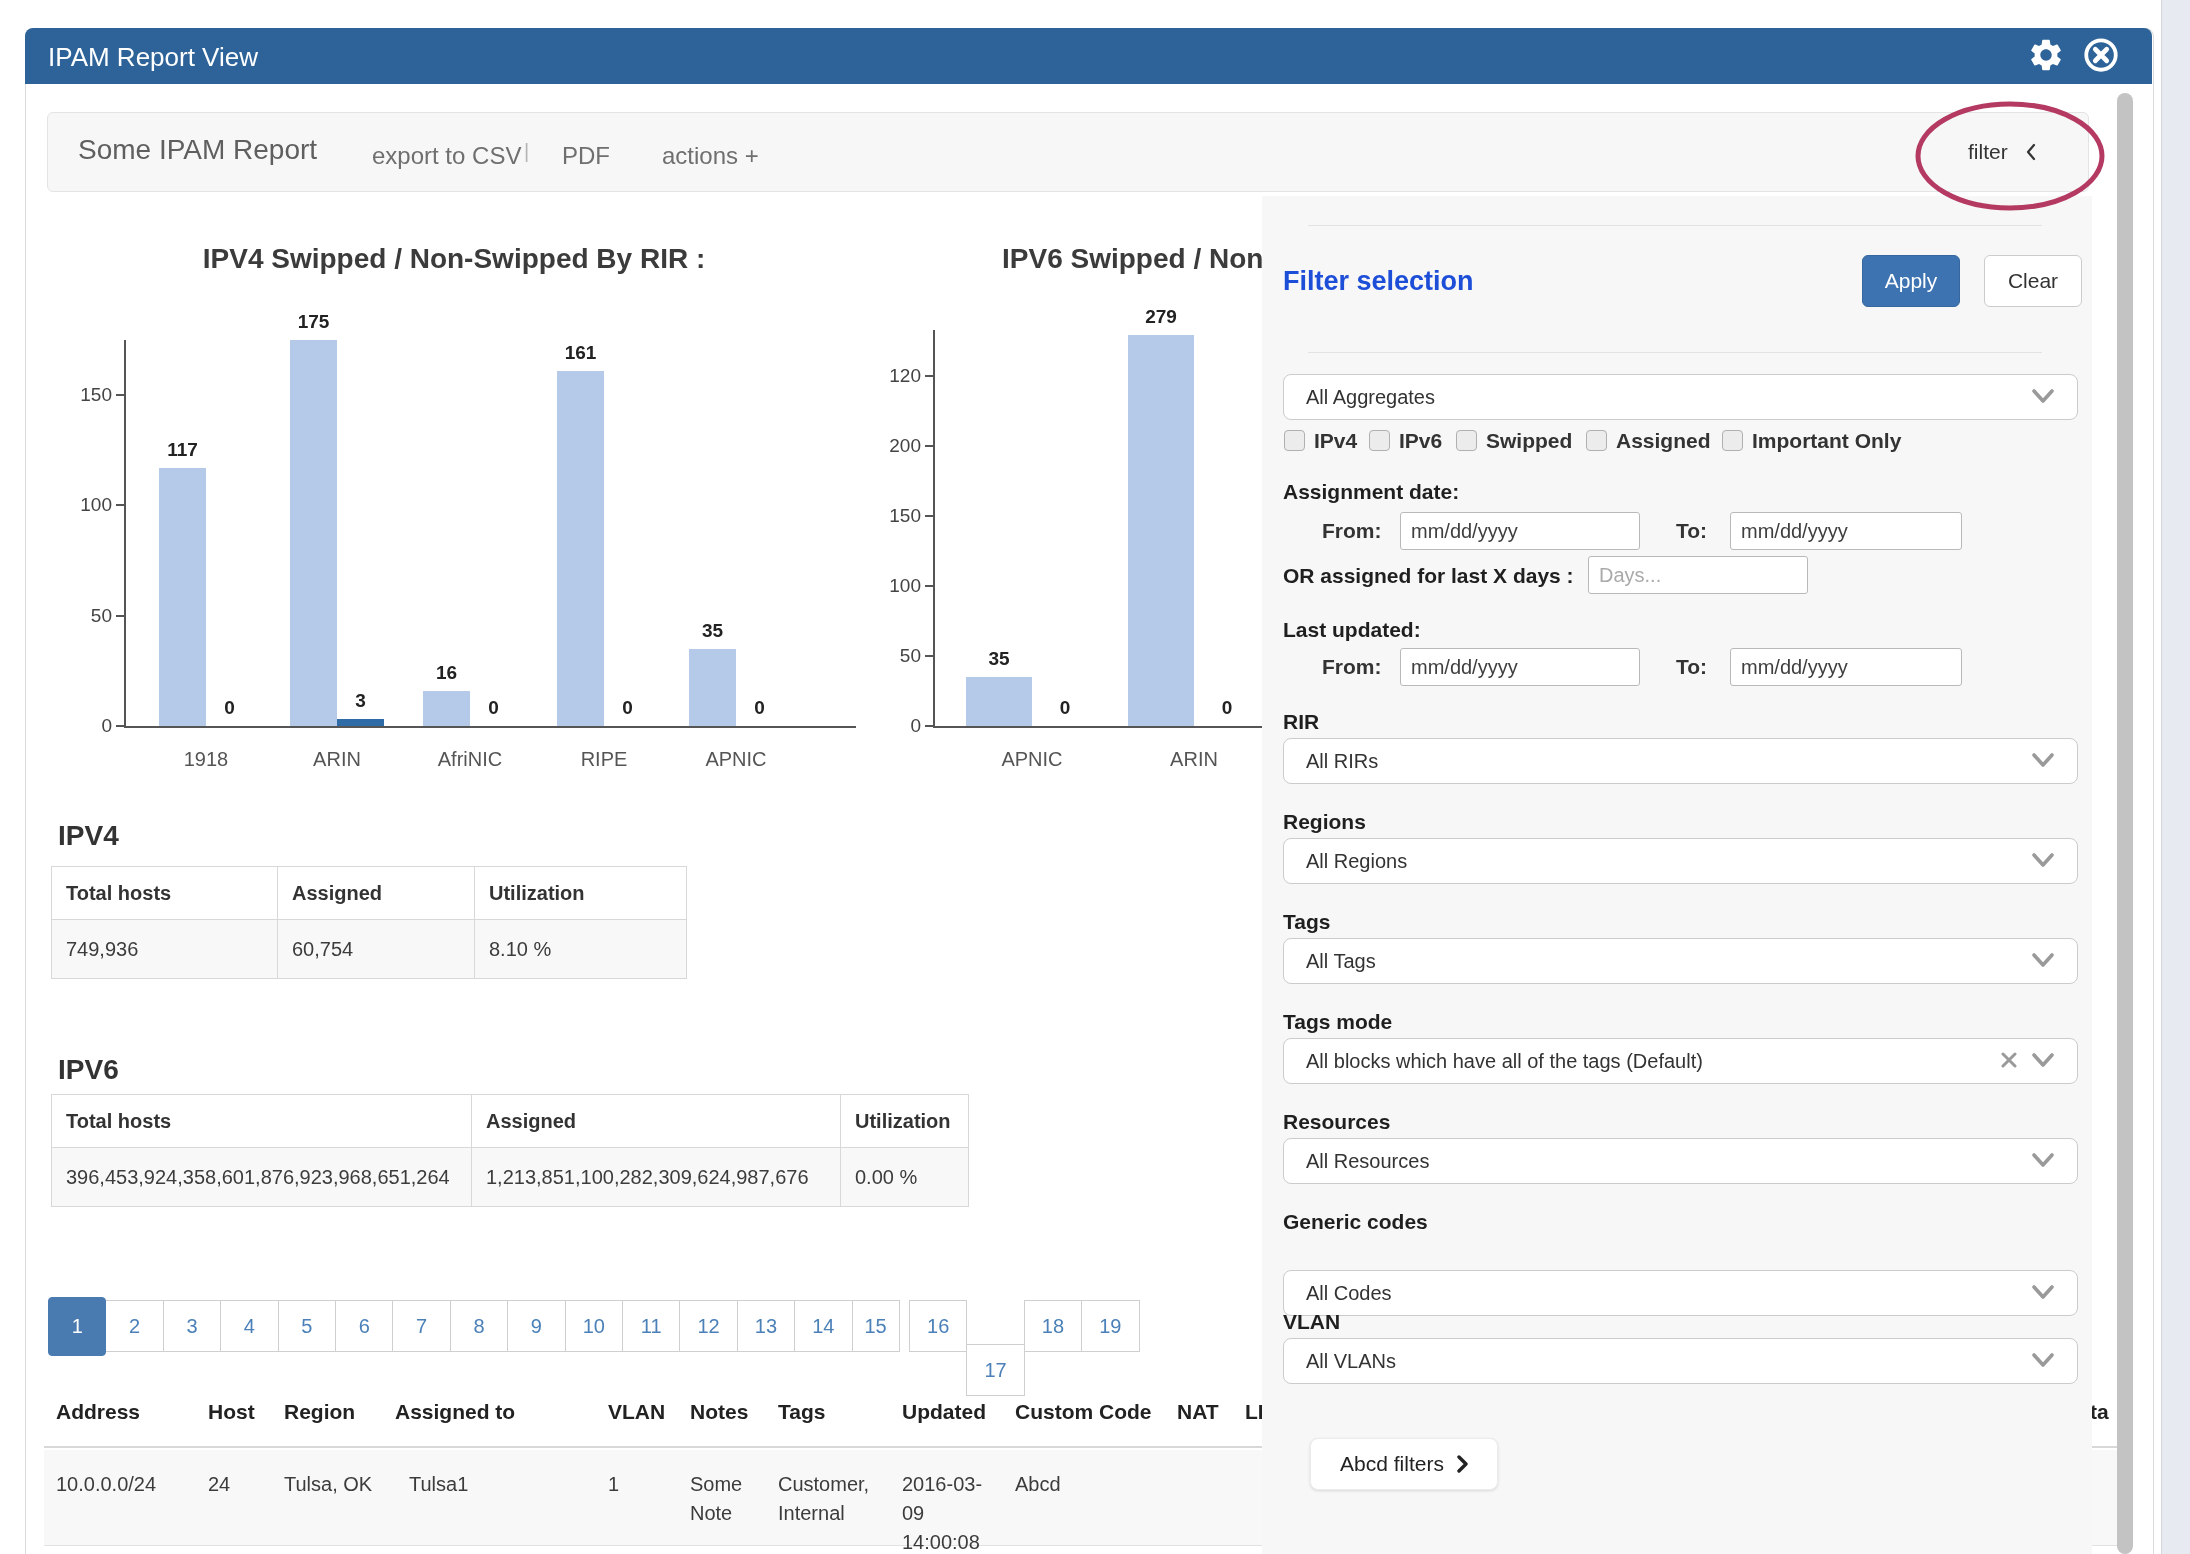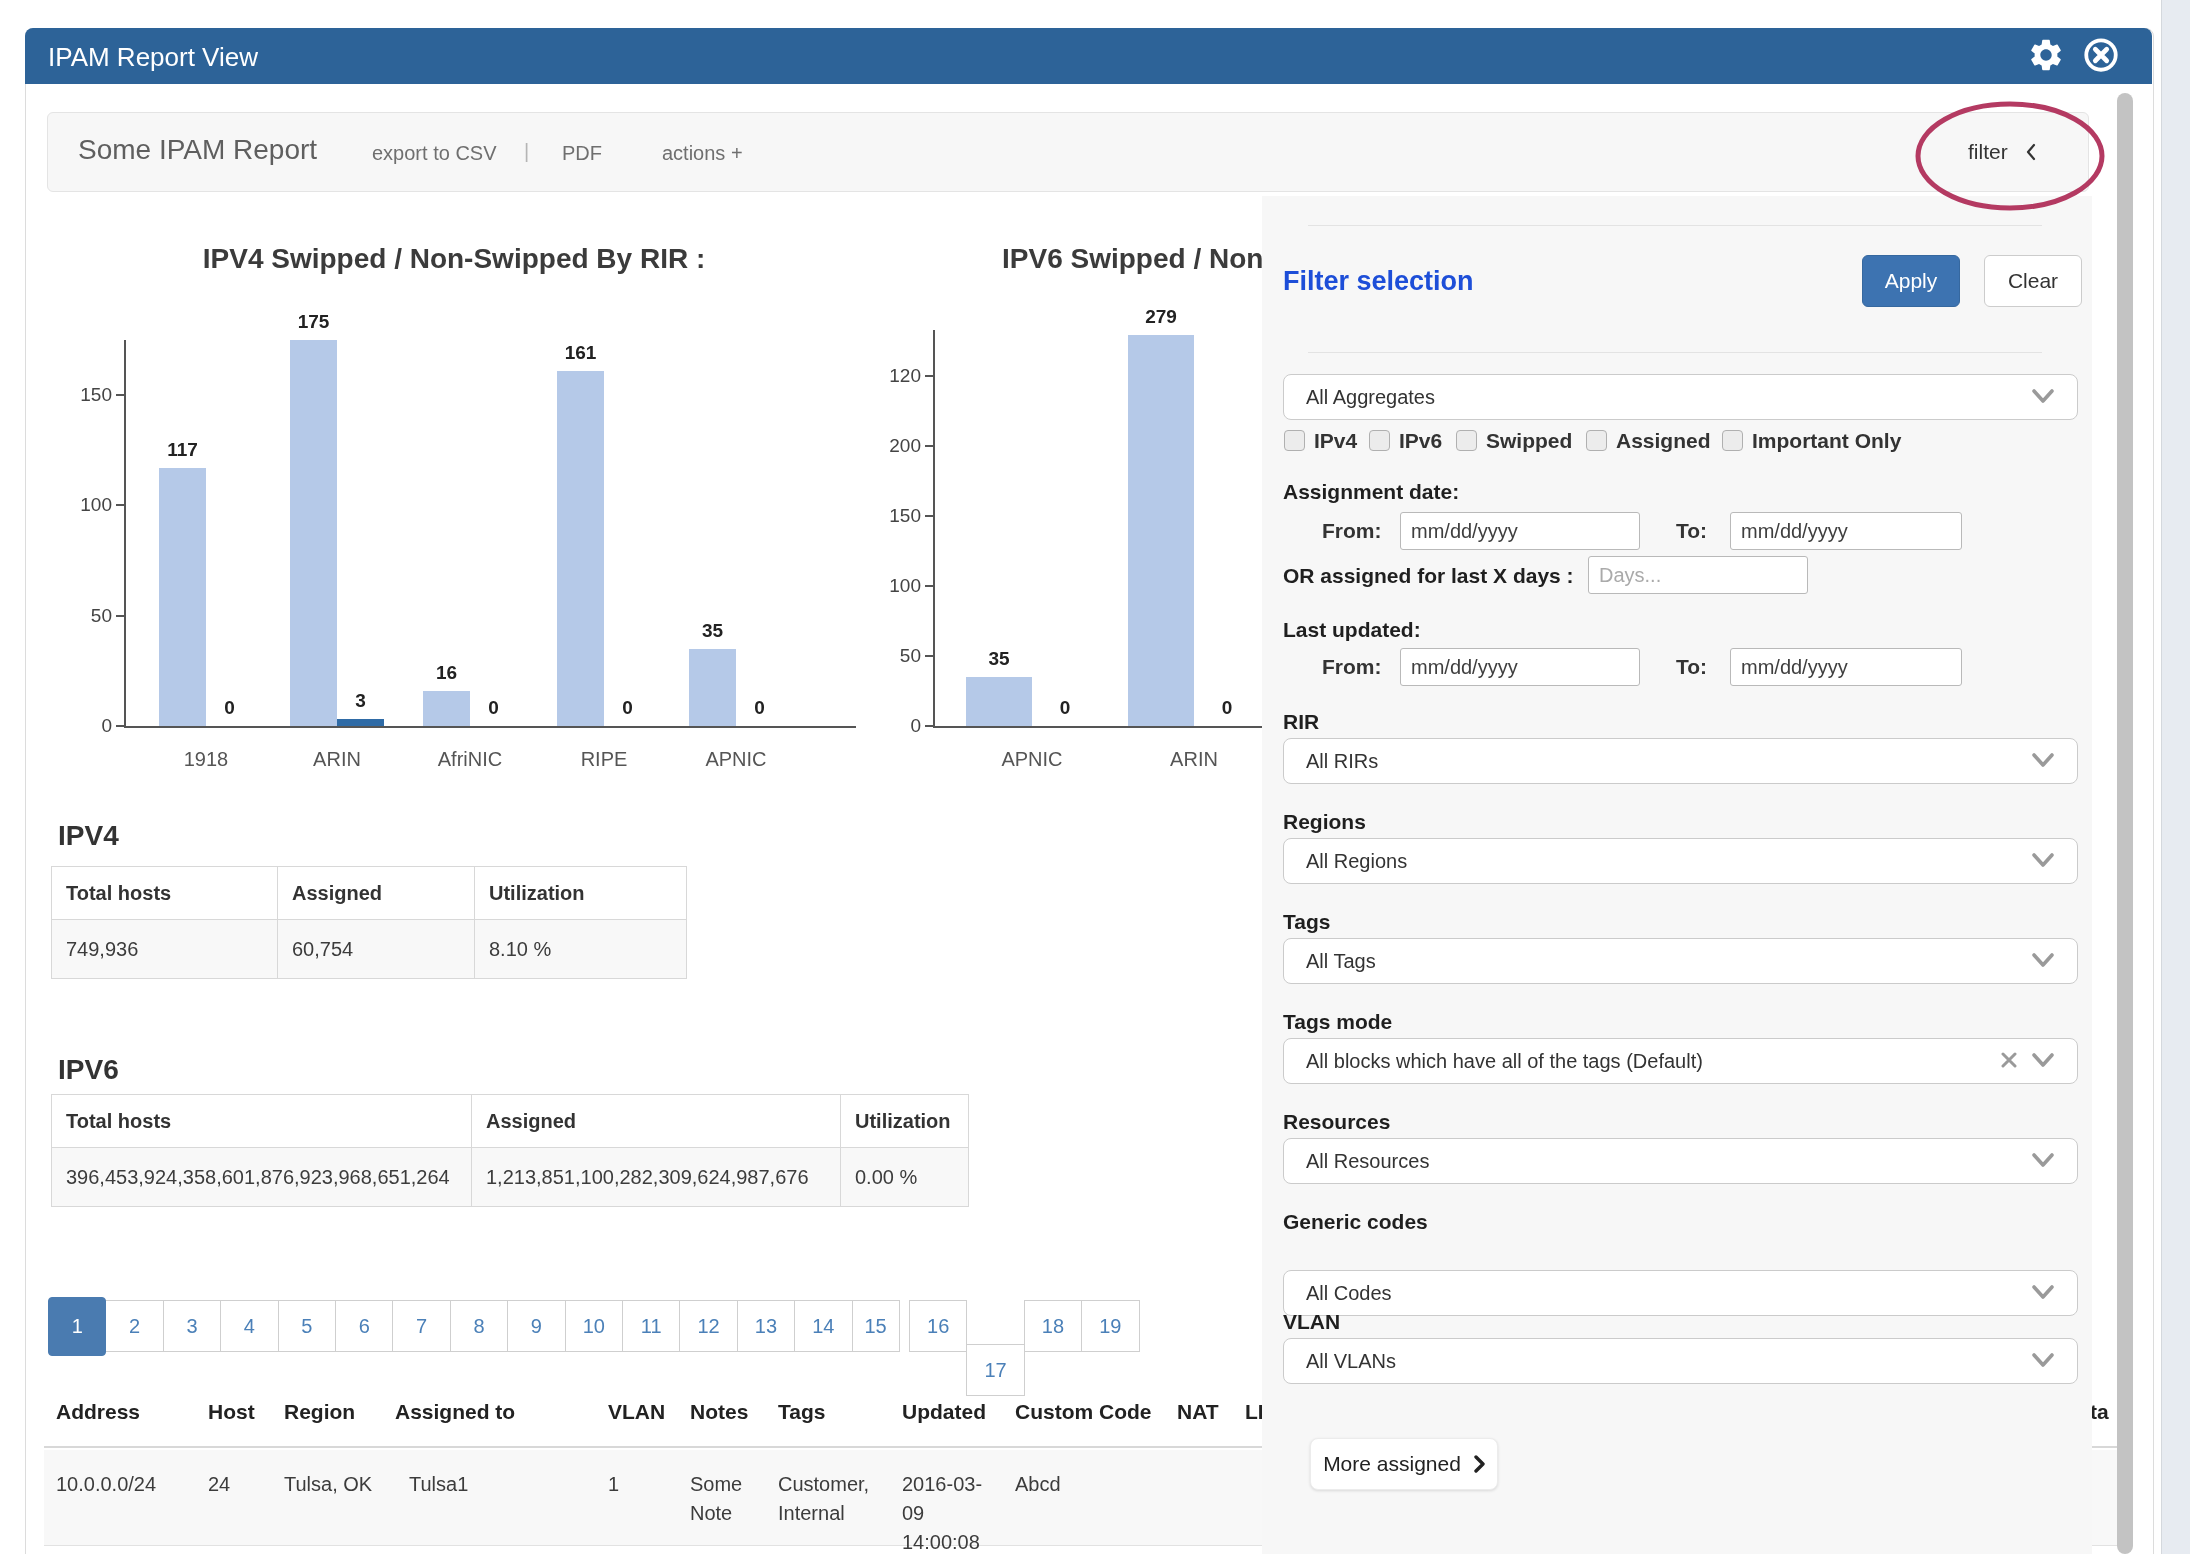--- a/index.html
+++ b/index.html
@@ -10,21 +10,21 @@
   .page-strip{left:2161px;top:0;width:29px;height:1554px;background:#e7ebf1;border-left:1px solid #d4d8dd;}
   
   .modal{left:25px;top:28px;width:2127px;height:1526px;background:#fff;border:1px solid #dcdcdc;
          border-radius:8px 8px 0 0;}
   .titlebar{left:25px;top:28px;width:2127px;height:56px;background:#2d6398;border-radius:8px 8px 0 0;z-index:2;}
   .titlebar-text{left:48px;top:42px;font-size:26px;color:#fff;z-index:3;}
   .tb-icon{top:36px;width:38px;height:38px;z-index:3;}
   
   .card{left:47px;top:112px;width:2040px;height:78px;background:#f7f7f7;border:1px solid #e4e4e4;border-radius:6px;z-index:2;}
   .report-title{left:78px;top:134px;font-size:28px;color:#5f5f5f;z-index:3;}
-  .tb-link{top:142px;font-size:20px;color:#6f6f6f;z-index:3;cursor:pointer;}
+  .tb-link{top:142px;font-size:24px;color:#6f6f6f;z-index:3;cursor:pointer;}
   .tb-sep{left:524px;top:140px;font-size:20px;color:#b5b5b5;z-index:3;}
   .filter-toggle{left:1968px;top:140px;font-size:21px;color:#333;z-index:8;cursor:pointer;}
   .annotation-ellipse{left:1912px;top:99px;z-index:9;pointer-events:none;}
   .chart-title{font-size:28px;font-weight:bold;color:#3b3b3b;white-space:nowrap;}
   .axis{background:#555;}
   .tick-label{font-size:19px;color:#444;text-align:right;width:70px;}
   .bar-label{font-size:19px;font-weight:bold;color:#222;transform:translateX(-50%);white-space:nowrap;}
   .cat-label{font-size:20px;color:#555;transform:translateX(-50%);white-space:nowrap;}
   
   .section-heading{font-size:28px;font-weight:bold;color:#333;z-index:1;}
@@ -338,21 +338,21 @@
   <div class="abs panel-label" style="top:564px;">OR assigned for last X days :</div>
   <input class="txt-input light" style="left: 1588px; top: 556px; width: 220px;" placeholder="Days...">
 
   <div class="abs panel-label" style="top:618px;">Last updated:</div>
   <div class="abs date-label" style="left:1322px;top:655px;">From:</div>
   <input class="txt-input dark" style="left: 1400px; top: 648px; width: 240px;" placeholder="mm/dd/yyyy">
   <div class="abs date-label" style="left:1676px;top:655px;">To:</div>
   <input class="txt-input dark" style="left: 1730px; top: 648px; width: 232px;" placeholder="mm/dd/yyyy">
 
   <div class="abs btn btn-more">
-    <span>More assigned</span>
+    <span>Abcd filters</span>
     <span>
       <svg width="12" height="18" viewBox="0 0 12 18" style="vertical-align:-2px;">
         <polyline points="3,2 10,9 3,16" fill="none" stroke="#222" stroke-width="3.4" stroke-linecap="round" stroke-linejoin="round"></polyline>
       </svg>
     </span>
   </div>
 
   <div class="abs scroll-thumb"></div>
 </div>
 

